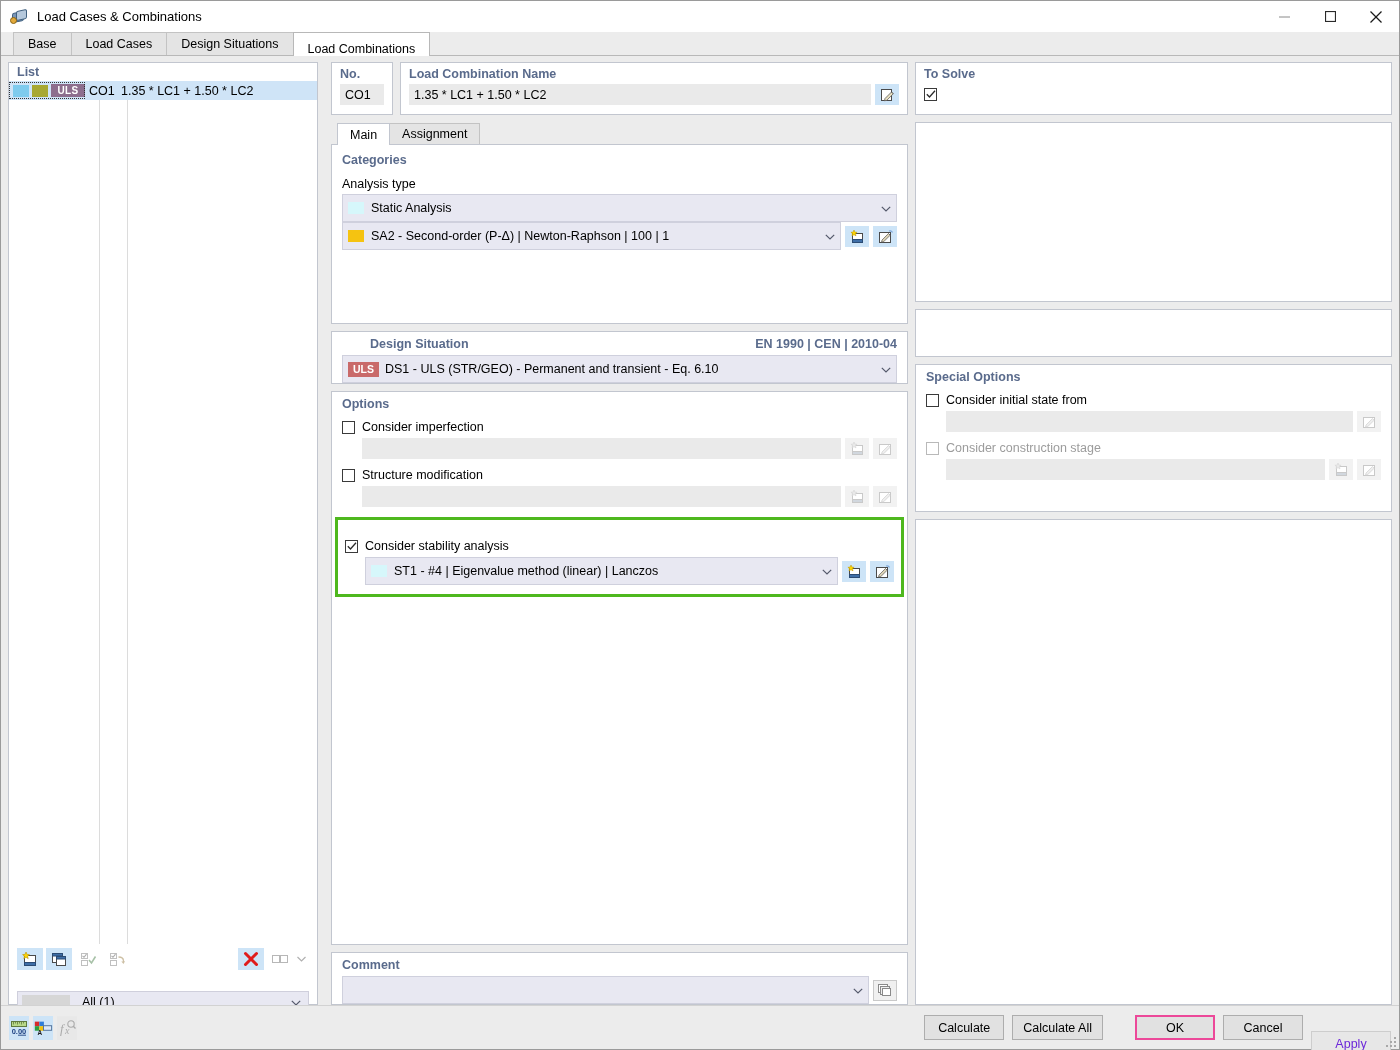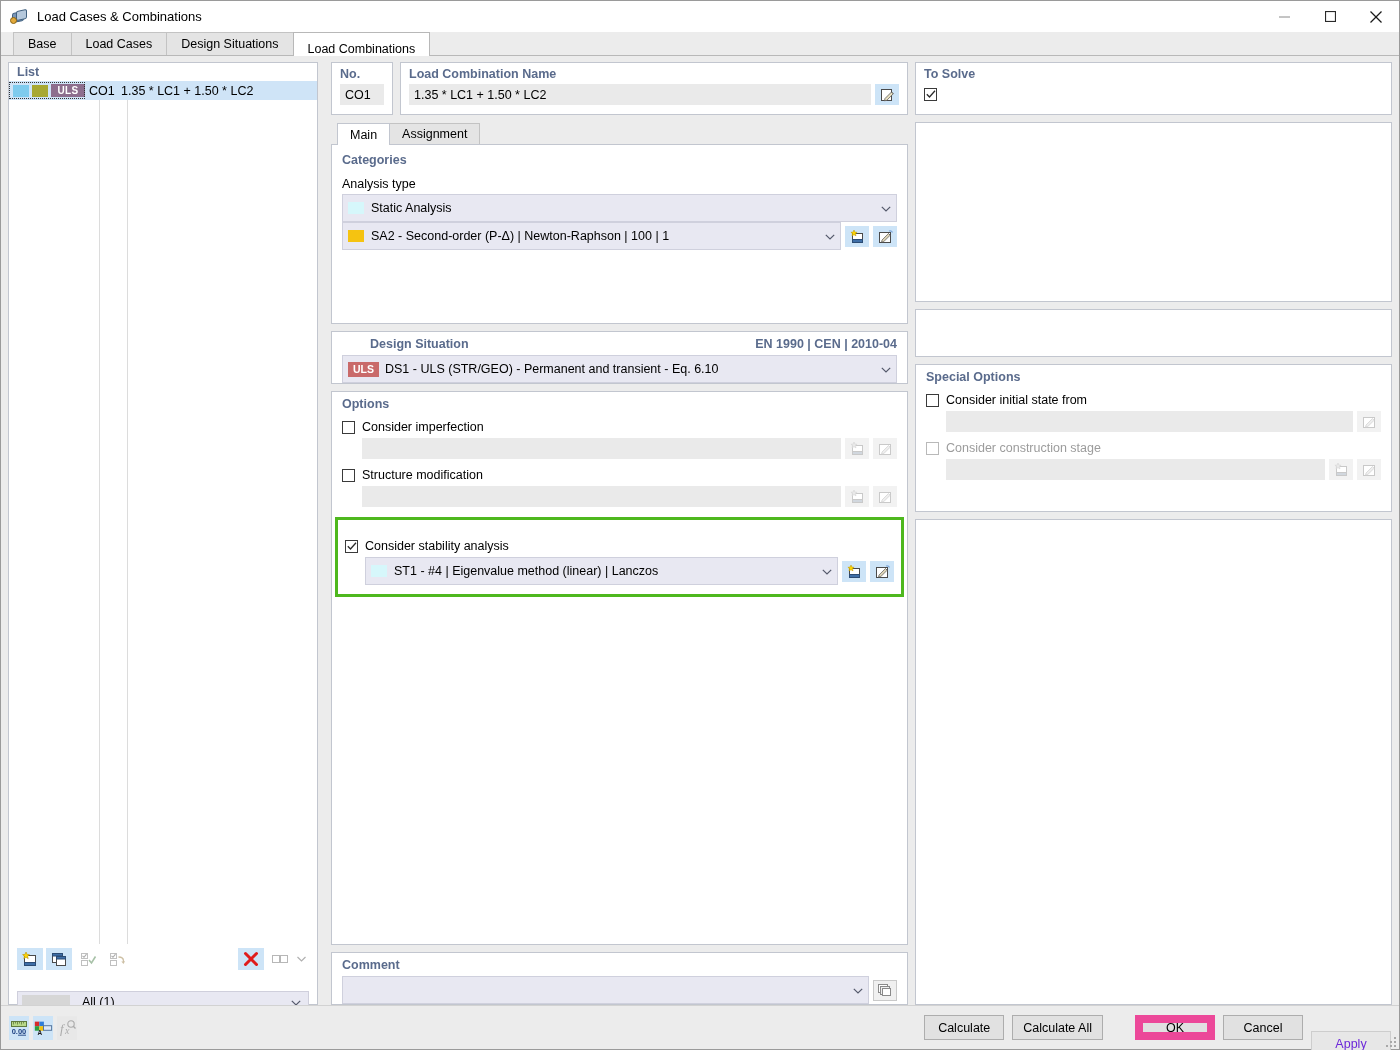--- a/index.html
+++ b/index.html
@@ -268,21 +268,21 @@
   }
   .btm-icon.dim { background: #e6e6e6; opacity:.5; }
   .btm-spacer { flex: 1; }
   .dlgbtn {
     height: 25px; min-width: 80px; padding: 0 10px;
     background: #e1e1e1; border: 1px solid #adadad;
     font-size: 12.5px; font-family: "Liberation Sans", sans-serif;
     display: flex; align-items:center; justify-content:center;
     margin-left: 8px; color:#000;
   }
-  .dlgbtn.primary { border: 8px solid #ec4899; background:#e1e1e1;margin-left:32px; }
+  .dlgbtn.primary { border: 2px solid #ec4899; background:#e1e1e1;margin-left:32px; }
   .dlgbtn.disabled { color: #6d28d9; border-color:#cdcdcd; background:#e7e7e7;margin-top:32px; }
   .resizer { position:absolute; right:3px; bottom:2px; width:12px; height:12px; }
   .resizer i { position:absolute; width:2px; height:2px; background:#a8a8a8; }
 </style>
 </head>
 <body>
 
 <div class="win">
 
   <div class="titlebar">

